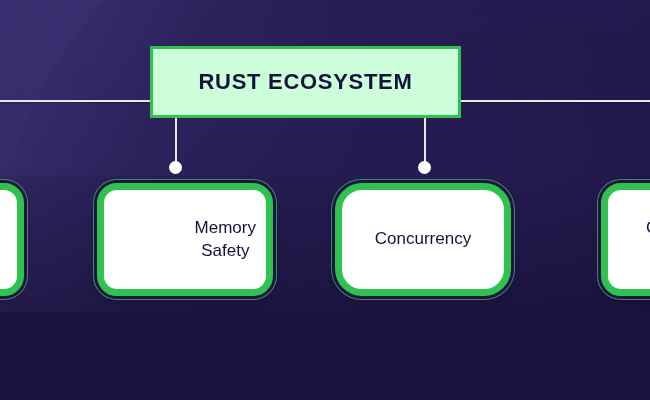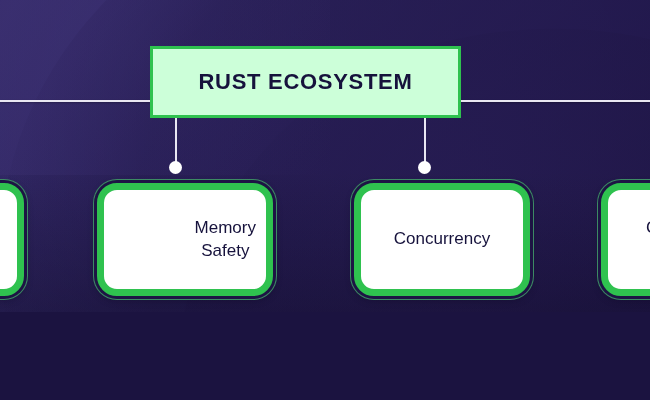--- a/index.html
+++ b/index.html
@@ -144,21 +144,21 @@
     color: #16123c;
     font-size: 17px;
     font-weight: normal;
     line-height: 1.35;
     text-align: center;
     white-space: pre-line;
   }
 
   .node-0 { left: -152px; }
   .node-1 { left: 97px; justify-content: flex-end;  }
-  .node-2 { left: 354px; }
+  .node-2 { left: 335px; border-radius: 27px; }
   .node-3 { left: 601px; }
 </style>
 </head>
 <body>
 
 <div id="stage">
 
   <div class="bg-base"></div>
   <div class="bg-swoosh"></div>
   <div class="bg-curve"></div>

